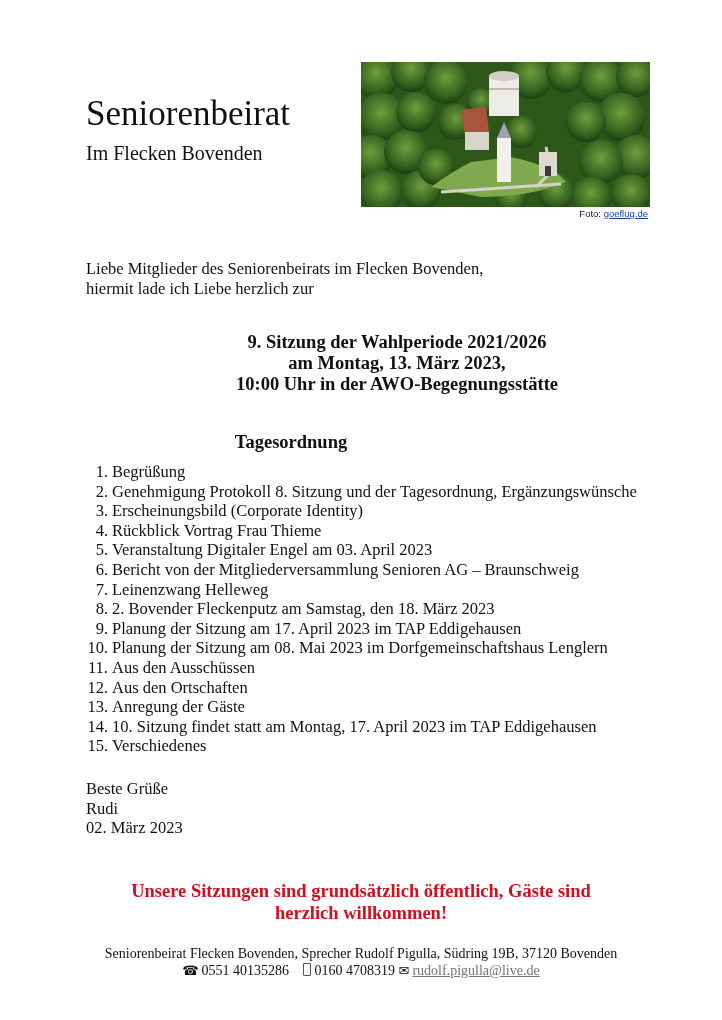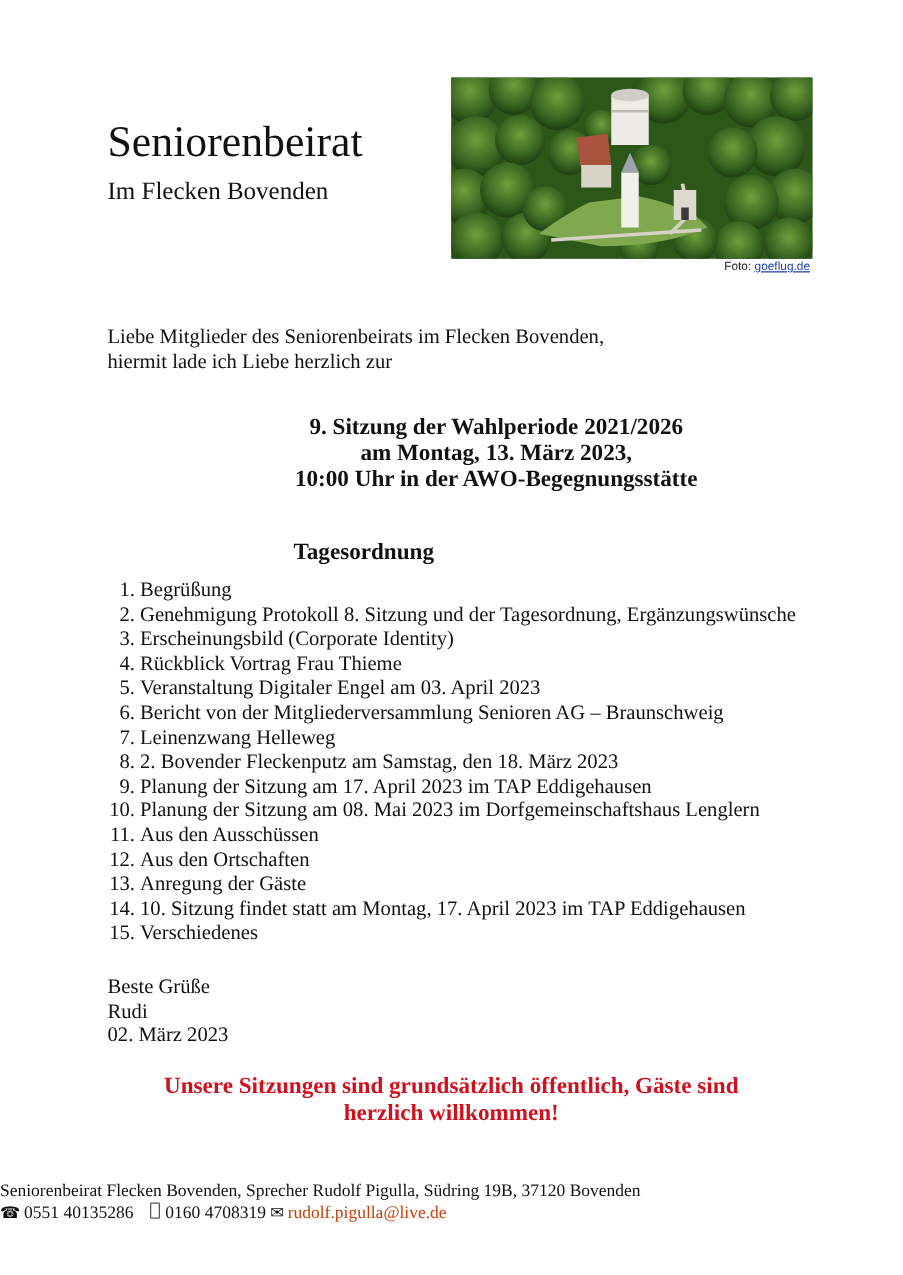--- a/index.html
+++ b/index.html
@@ -99,38 +99,40 @@
     
     .signature {
       left: 86px; top: 779px;
       font-size: 16.5px;
       line-height: 19.5px;
       white-space: nowrap;
     }
 
     
     .notice {
-      left: 0; width: 722px; top: 859px;
+      left: 0; width: 722px; top: 881px;
       text-align: center;
       font-weight: bold;
       font-size: 18.5px;
       line-height: 21.5px;
       color: #d0101e;
     }
 
     
     .footer {
       left: 0; width: 722px; top: 945px;
+      text-align: center;
       font-size: 14px;
       line-height: 17px;
       color: #111;
       white-space: nowrap;
     }
     .footer a {
-      color: #c2410c;
+      color: #737373;
+      text-decoration: underline;
     }
     .footer .ico {
       display: inline-block;
       font-family: "DejaVu Sans", sans-serif;
       font-size: 13px;
       margin-right: 3px;
     }
     .footer .mobile-ico {
       display: inline-block;
       width: 6px; height: 11px;

